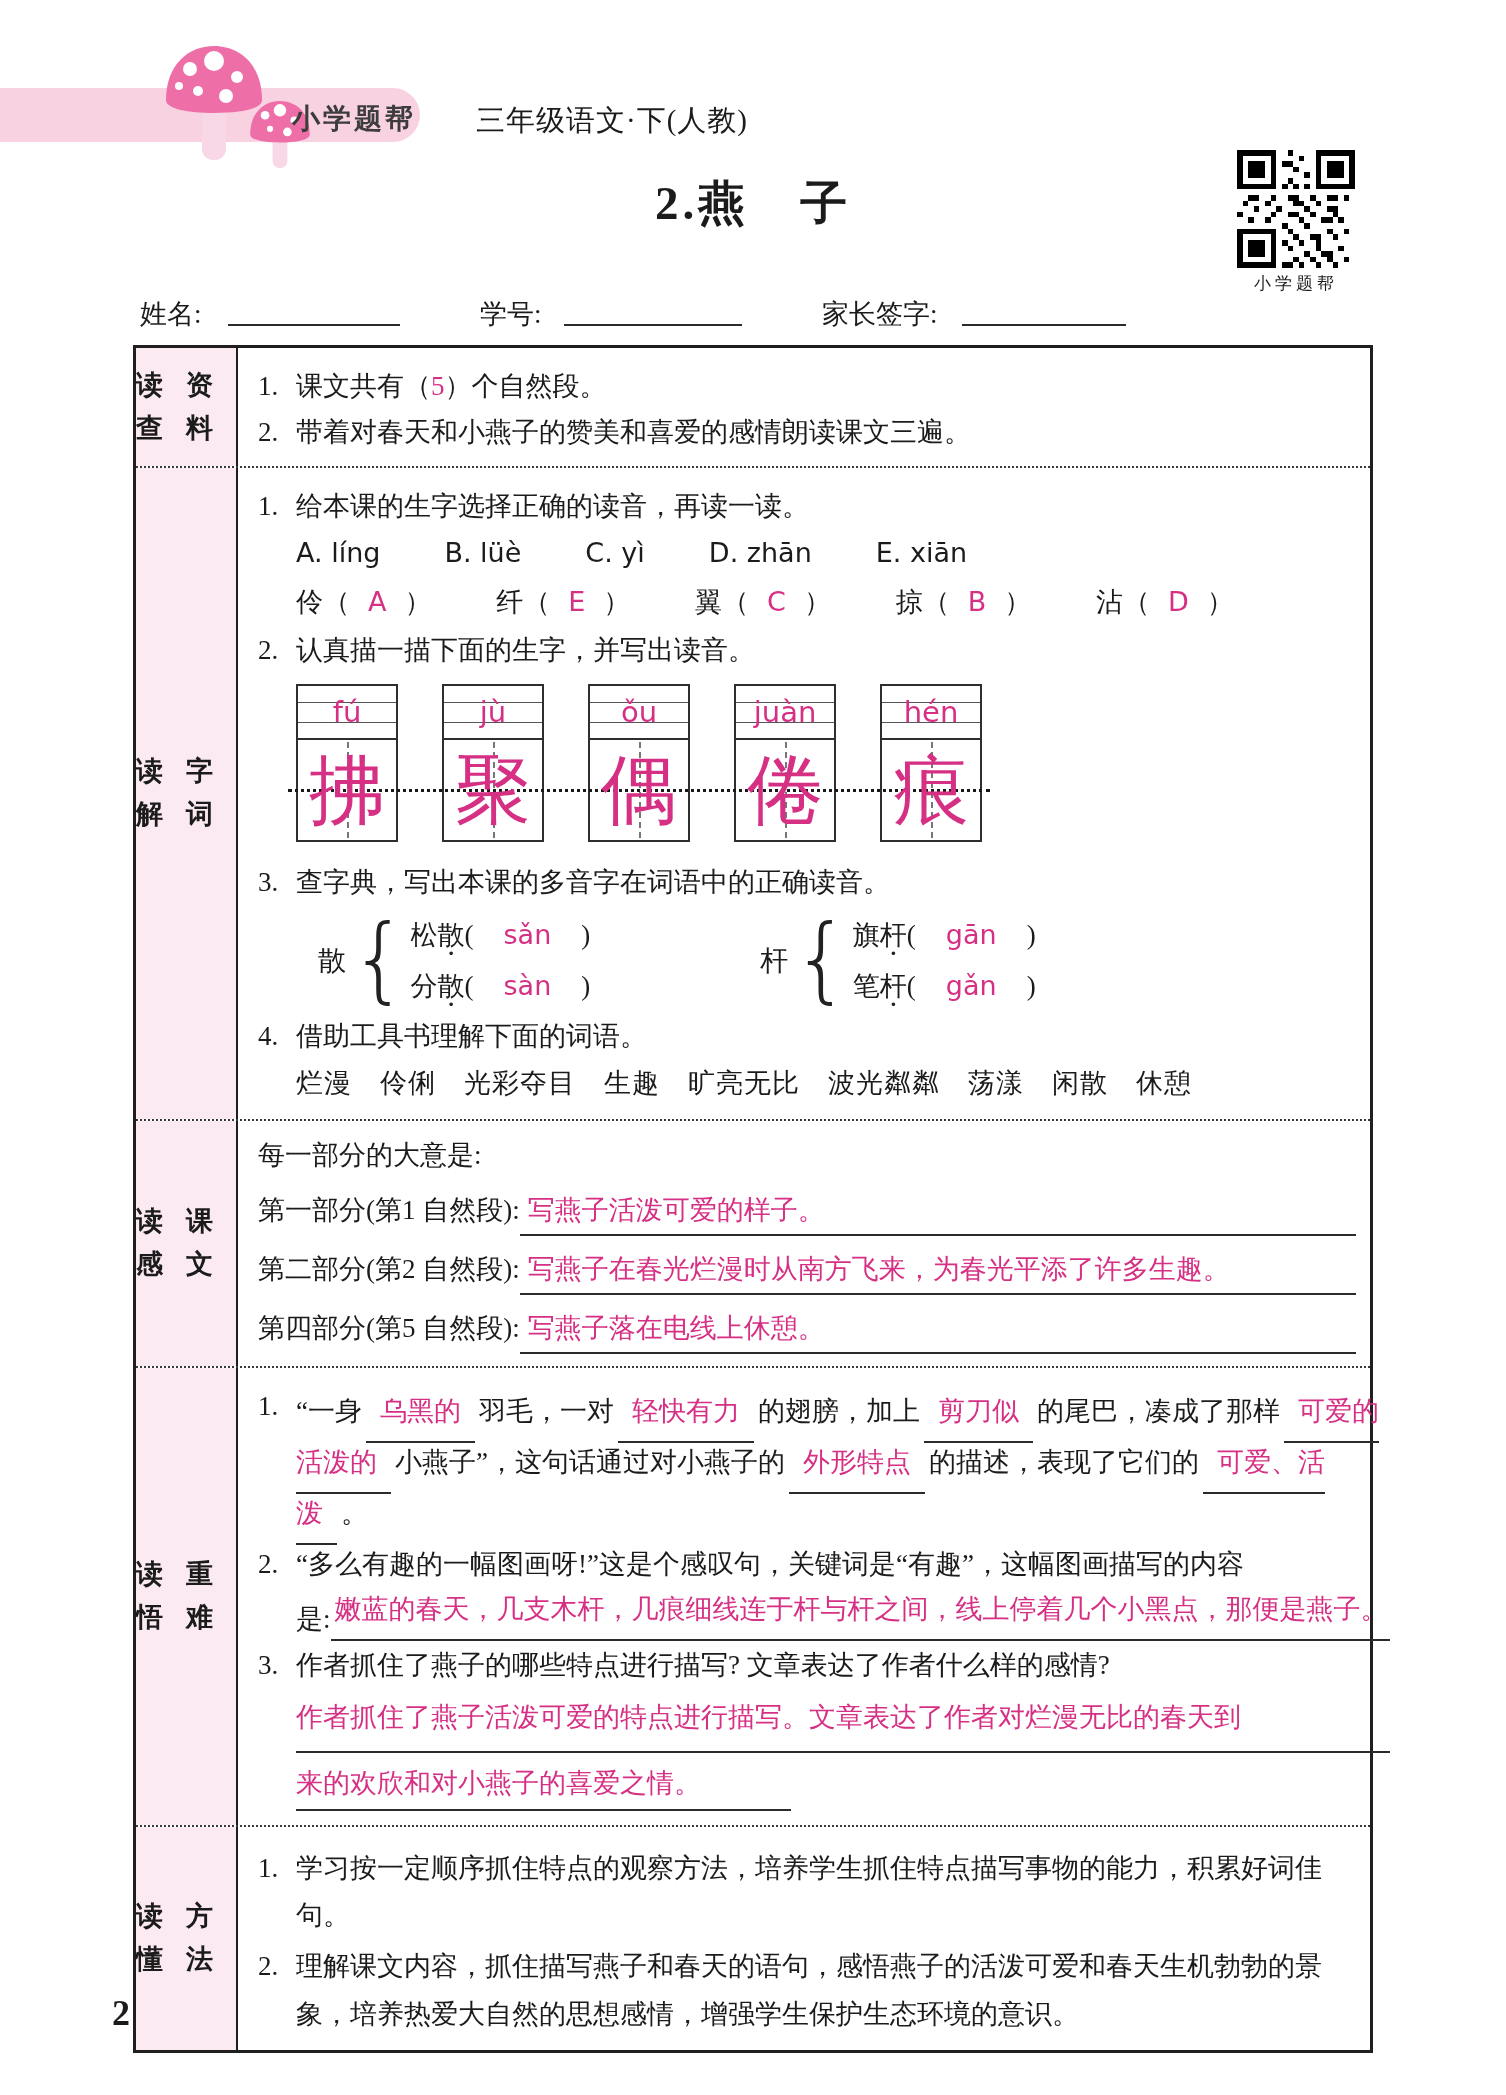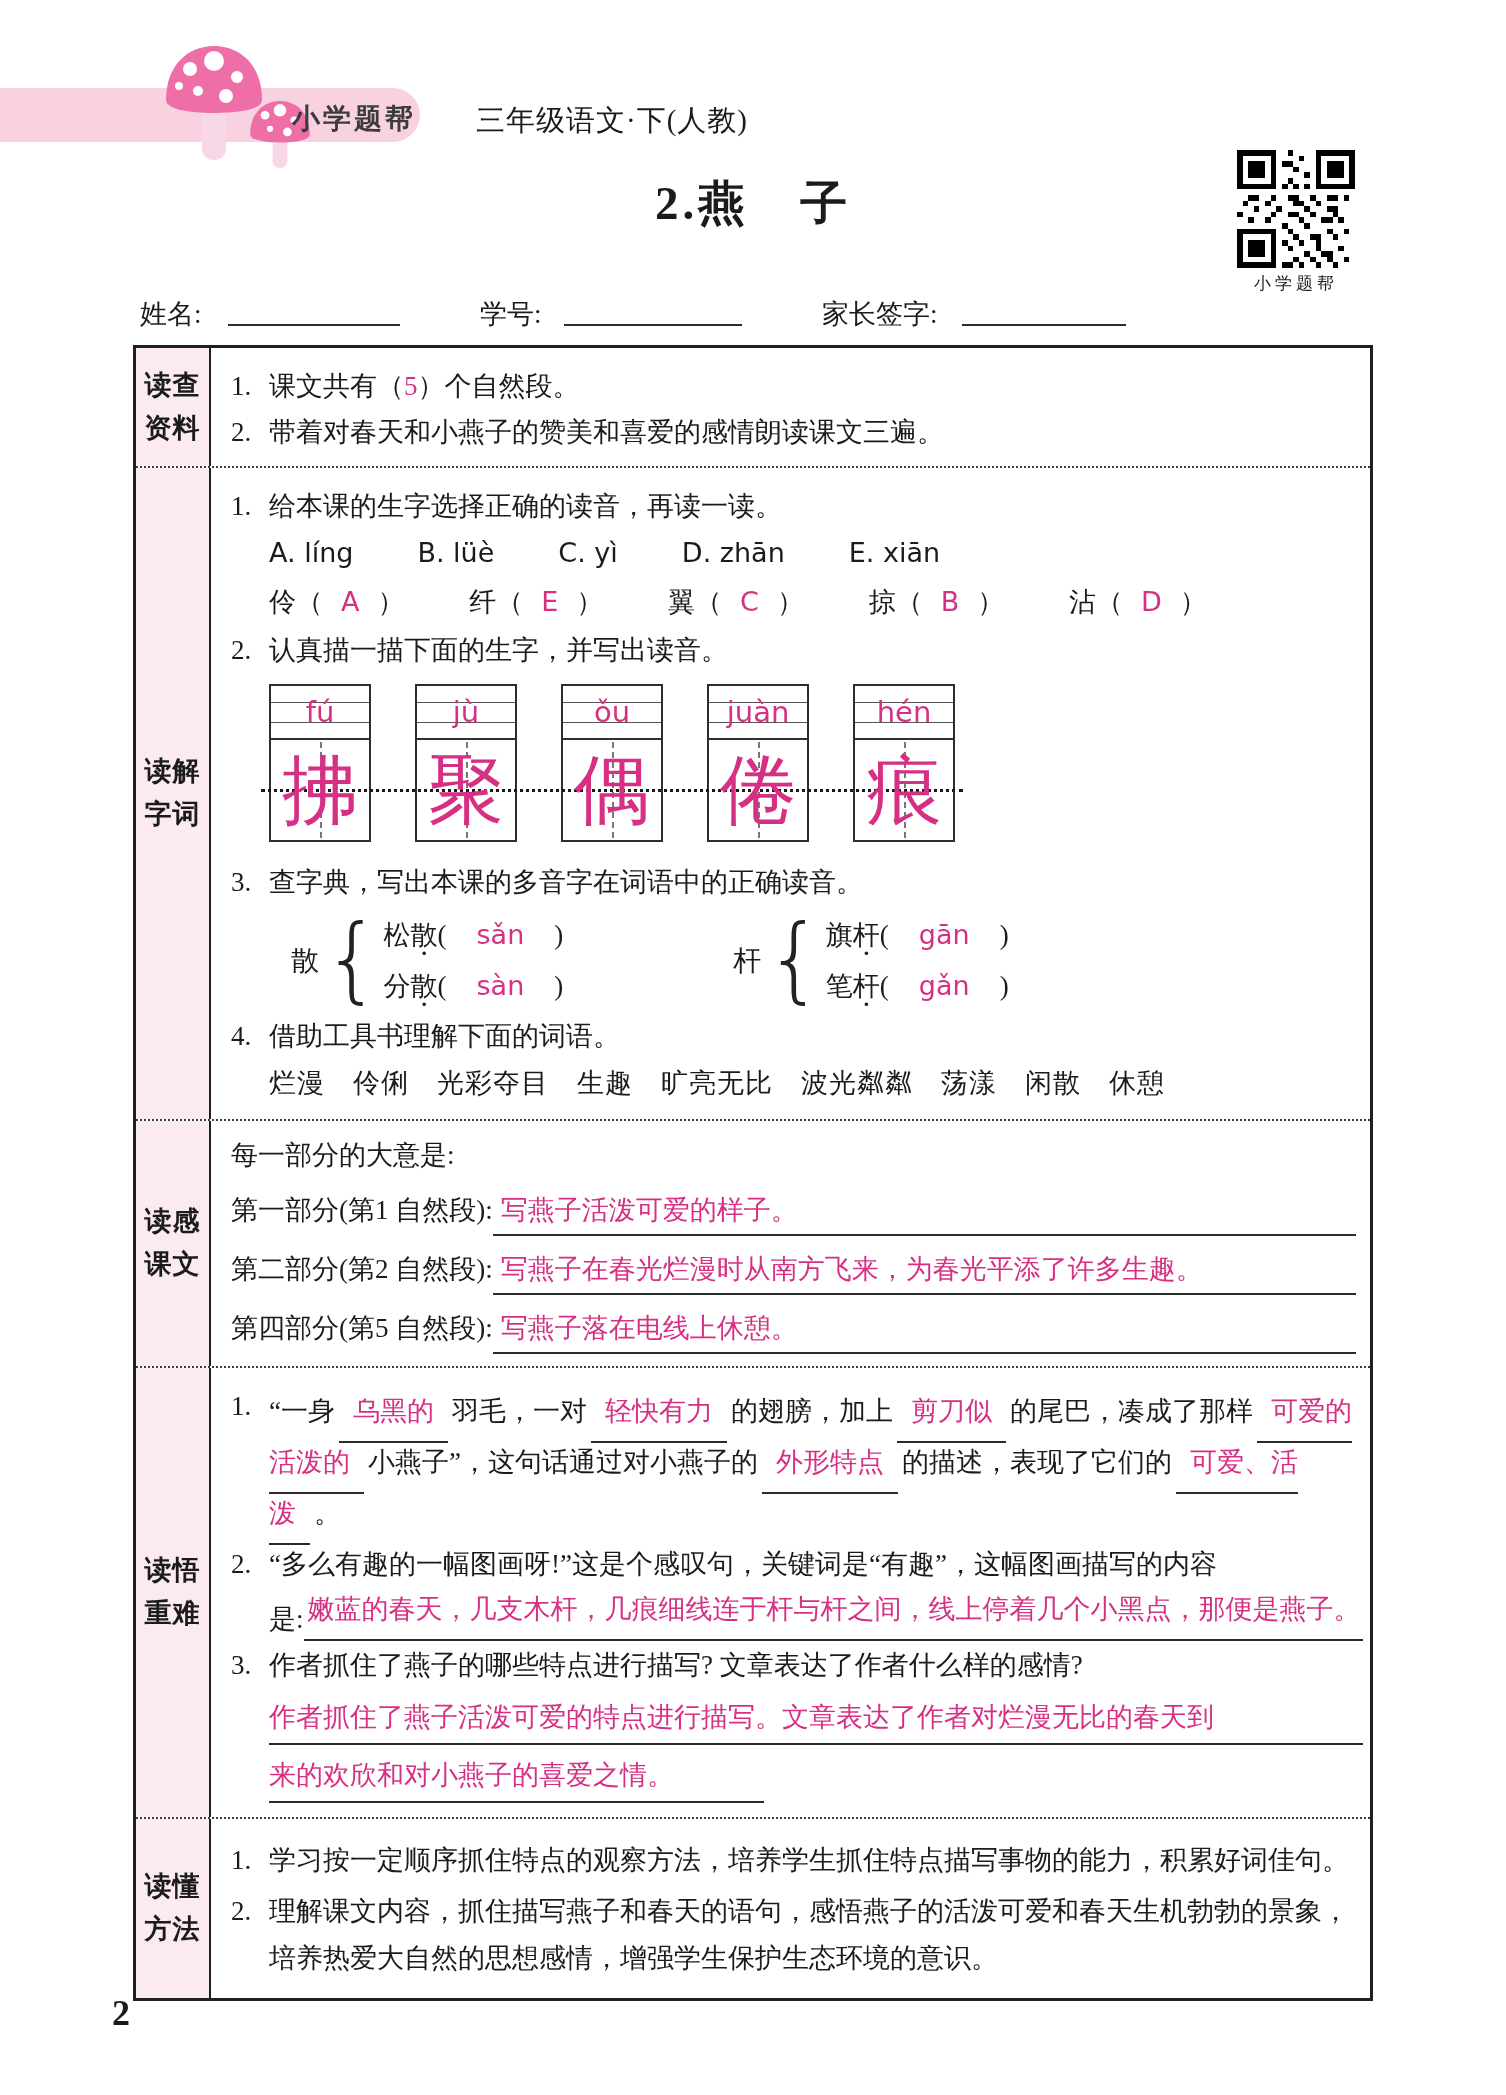--- a/index.html
+++ b/index.html
@@ -27,22 +27,22 @@
   
   .info{position:absolute;left:140px;top:296px;width:1240px;height:36px;font-size:27px;}
   .info .lbl{position:absolute;top:0;}
   .ul{position:absolute;top:0;height:30px;border-bottom:2px solid var(--line);}
 
   
   .sheet{position:absolute;left:133px;top:345px;width:1240px;border:3px solid #1f1f1f;}
   .t-row{display:flex;border-bottom:2px dotted #3a3a3a;}
   .t-row.solid-sep{border-bottom:2px solid #1f1f1f;}
   .t-row:last-child{border-bottom:none;}
-  .row-label{width:75px;flex-shrink:0;background:var(--label-bg);border-right:2px solid #1f1f1f;
-             display:flex;flex-direction:column;align-items:center;justify-content:center;
+  .row-label{width:102px;flex-shrink:0;background:var(--label-bg);border-right:2px solid #1f1f1f;
+             display:flex;flex-direction:row;align-items:center;justify-content:center;
              font-weight:bold;font-size:27px;line-height:1.6;letter-spacing:1px;}
   .row-content{flex:1;padding:14px 14px 12px 20px;font-size:27px;line-height:1.55;}
 
   .item{display:flex;margin-top:4px;}
   .num{width:38px;flex-shrink:0;}
   .itext{flex:1;}
   .ans{color:var(--accent);}
   .latin{font-family:"DejaVu Sans","Liberation Sans",sans-serif;}
 
   
@@ -76,21 +76,21 @@
   
   .part-line{display:flex;align-items:flex-start;margin-top:13px;}
   .part-line .plabel{white-space:nowrap;}
   .ansline{flex:1;border-bottom:2px solid var(--line);color:var(--accent);padding:0 4px 2px 8px;white-space:nowrap;overflow:hidden;}
 
   
   .blank{color:var(--accent);border-bottom:2px solid var(--line);padding:0 14px 15px;margin:0 4px;}
   .fullline{display:flex;align-items:flex-end;margin-top:4px;}
   .fl-pre{white-space:nowrap;}
   .fl-ans{flex:1;border-bottom:2px solid var(--line);color:var(--accent);padding:0 2px 8px 4px;white-space:nowrap;overflow:hidden;}
-  .ansblock1{border-bottom:2px solid var(--line);color:var(--accent);margin:10px 0 0 38px;padding-bottom:4px;}
+  .ansblock1{border-bottom:2px solid var(--line);color:var(--accent);margin:10px 0 0 38px;padding-bottom:12px;}
   .ansblock2{display:inline-block;border-bottom:2px solid var(--line);color:var(--accent);margin:10px 0 2px 38px;padding:0 90px 4px 0;}
 
   .page-num{position:absolute;left:112px;top:1992px;font-size:36px;font-weight:bold;}
 </style>
 </head>
 <body>
 
 <div class="page">
 
   <div class="band"></div>

